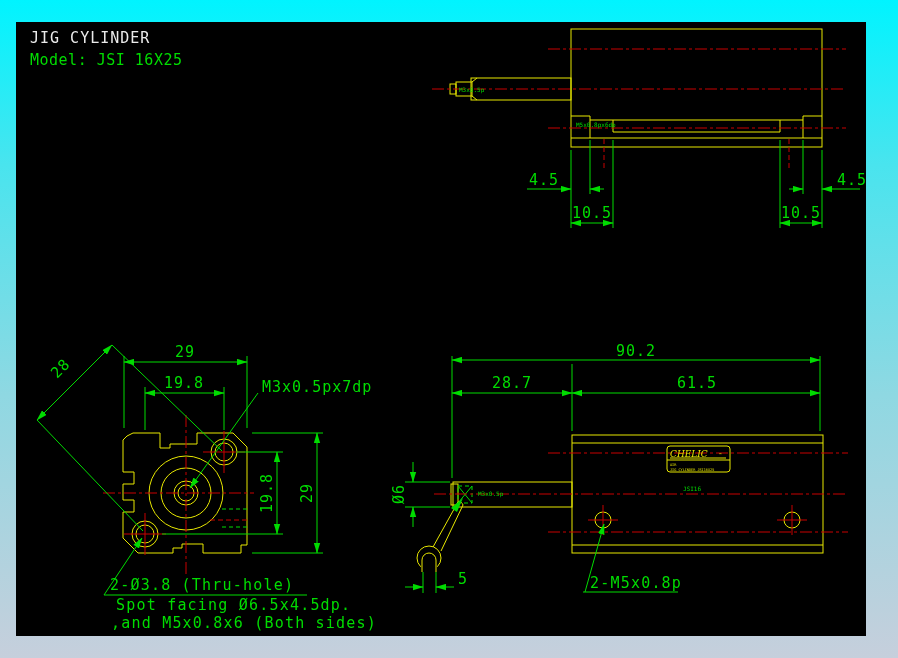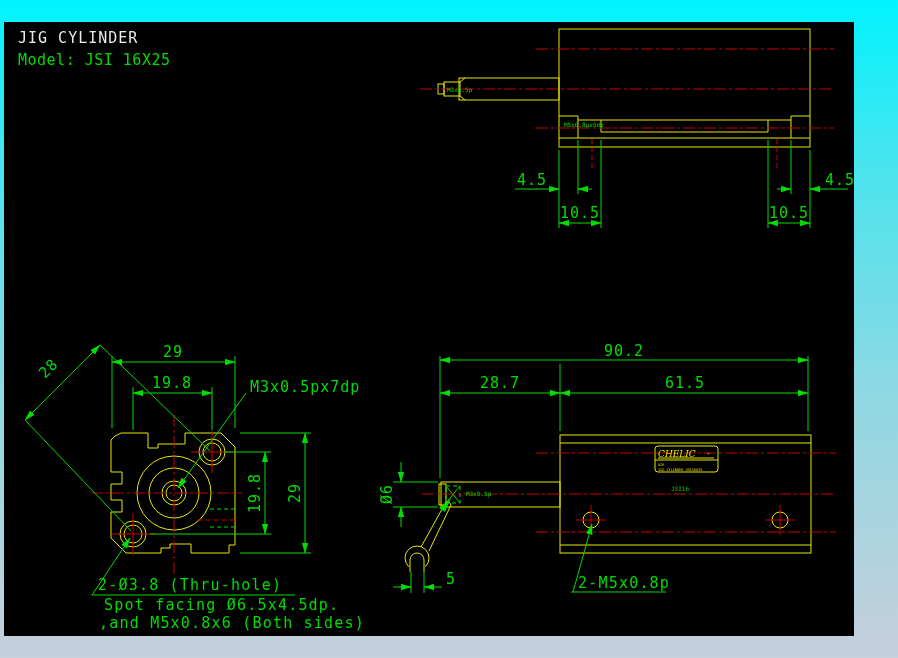--- a/index.html
+++ b/index.html
@@ -2,21 +2,21 @@
 <html><head>
 <meta charset="utf-8">
 <style>
   html,body{margin:0;padding:0;}
   body{
     width:898px;height:658px;overflow:hidden;
     background:linear-gradient(180deg,#00f4ff 0%,#49e4ee 25%,#8fd8e2 60%,#c6cfdc 100%);
     font-family:"DejaVu Sans Mono",monospace;
   }
   #canvas{
-    position:absolute;left:4px;top:22px;width:850px;height:614px;background:#000;
+    position:absolute;left:16px;top:22px;width:850px;height:614px;background:#000;
   }
   svg{display:block}
   .y{stroke:#e8e800;fill:none;stroke-width:1}
   .g{stroke:#00dc00;fill:none;stroke-width:1}
   .r{stroke:#c80000;fill:none;stroke-width:1}
   .cl{stroke-dasharray:12 3 3 3}
   .dsh{stroke-dasharray:5 3}
   .hid{stroke-dasharray:4 3}
   text{fill:#00dc00;font-family:"DejaVu Sans Mono",monospace;font-size:15px;letter-spacing:1px}
   text.small{font-size:6px;letter-spacing:0}

